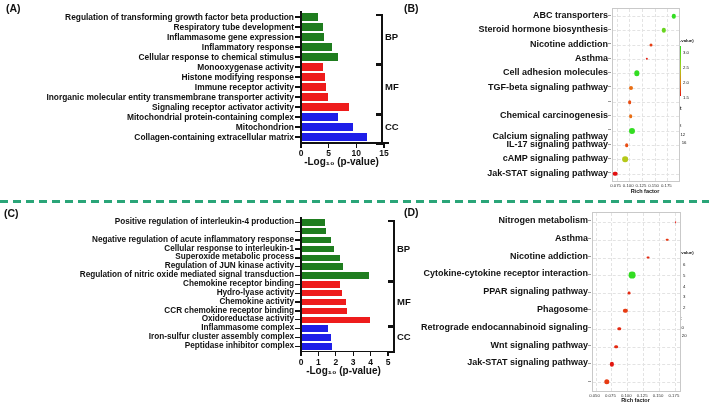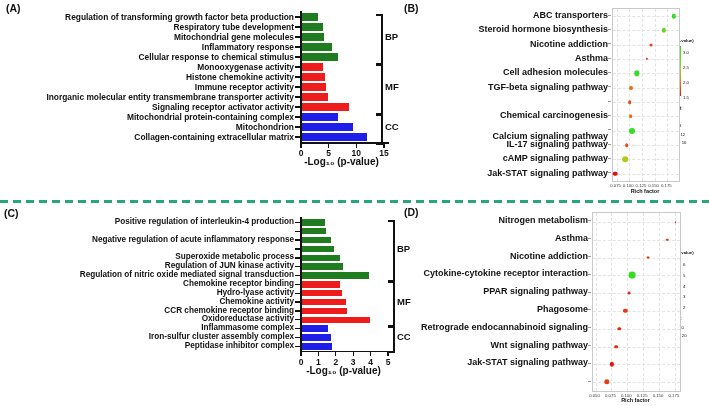--- a/index.html
+++ b/index.html
@@ -49,33 +49,33 @@
 <div class="figure">
   <div class="panel-label" id="panelA-label">(A)</div>
   <div class="go-chart" id="chartA">
     <div class="xaxis-label" style="left: 260px; width: 163px; top: 150px;">-Log₁₀ (p-value)</div>
   <div class="cat-label" style="right: 118px; top: 6px; line-height: 10px; font-size: 8.4px;">Regulation of transforming growth factor beta production</div>
       <div class="row-tick" style="left: 295px; width: 5px; top: 10.3px;"></div>
       <div class="bar" style="left: 301px; top: 7.4px; height: 7.2px; width: 16.6px; background: rgb(31, 125, 31);"></div>
       <div class="cat-label" style="right: 118px; top: 16px; line-height: 10px; font-size: 8.4px;">Respiratory tube development</div>
       <div class="row-tick" style="left: 295px; width: 5px; top: 20.3px;"></div>
       <div class="bar" style="left: 301px; top: 17.4px; height: 7.2px; width: 22.1333px; background: rgb(31, 125, 31);"></div>
-      <div class="cat-label" style="right: 118px; top: 26px; line-height: 10px; font-size: 8.4px;">Mitochondrial gene molecules</div>
+      <div class="cat-label" style="right: 118px; top: 26px; line-height: 10px; font-size: 8.4px;">Inflammasome gene expression</div>
       <div class="row-tick" style="left: 295px; width: 5px; top: 30.3px;"></div>
       <div class="bar" style="left: 301px; top: 27.4px; height: 7.2px; width: 22.6867px; background: rgb(31, 125, 31);"></div>
       <div class="cat-label" style="right: 118px; top: 36px; line-height: 10px; font-size: 8.4px;">Inflammatory response</div>
       <div class="row-tick" style="left: 295px; width: 5px; top: 40.3px;"></div>
       <div class="bar" style="left: 301px; top: 37.4px; height: 7.2px; width: 30.9867px; background: rgb(31, 125, 31);"></div>
       <div class="cat-label" style="right: 118px; top: 46px; line-height: 10px; font-size: 8.4px;">Cellular response to chemical stimulus</div>
       <div class="row-tick" style="left: 295px; width: 5px; top: 50.3px;"></div>
       <div class="bar" style="left: 301px; top: 47.4px; height: 7.2px; width: 36.52px; background: rgb(31, 125, 31);"></div>
       <div class="cat-label" style="right: 118px; top: 56px; line-height: 10px; font-size: 8.4px;">Monooxygenase activity</div>
       <div class="row-tick" style="left: 295px; width: 5px; top: 60.3px;"></div>
       <div class="bar" style="left: 301px; top: 57.4px; height: 7.2px; width: 21.58px; background: rgb(238, 28, 28);"></div>
-      <div class="cat-label" style="right: 118px; top: 66px; line-height: 10px; font-size: 8.4px;">Histone chemokine activity</div>
+      <div class="cat-label" style="right: 118px; top: 66px; line-height: 10px; font-size: 8.4px;">Histone modifying response</div>
       <div class="row-tick" style="left: 295px; width: 5px; top: 70.3px;"></div>
       <div class="bar" style="left: 301px; top: 67.4px; height: 7.2px; width: 23.7933px; background: rgb(238, 28, 28);"></div>
       <div class="cat-label" style="right: 118px; top: 76px; line-height: 10px; font-size: 8.4px;">Immune receptor activity</div>
       <div class="row-tick" style="left: 295px; width: 5px; top: 80.3px;"></div>
       <div class="bar" style="left: 301px; top: 77.4px; height: 7.2px; width: 25.4533px; background: rgb(238, 28, 28);"></div>
       <div class="cat-label" style="right: 118px; top: 86px; line-height: 10px; font-size: 8.4px;">Inorganic molecular entity transmembrane transporter activity</div>
       <div class="row-tick" style="left: 295px; width: 5px; top: 90.3px;"></div>
       <div class="bar" style="left: 301px; top: 87.4px; height: 7.2px; width: 27.1133px; background: rgb(238, 28, 28);"></div>
       <div class="cat-label" style="right: 118px; top: 96px; line-height: 10px; font-size: 8.4px;">Signaling receptor activator activity</div>
       <div class="row-tick" style="left: 295px; width: 5px; top: 100.3px;"></div>
@@ -206,20 +206,21 @@
   <div class="go-chart" id="chartC">
     <div class="xaxis-label" style="left: 260px; width: 167px; top: 152.75px;">-Log₁₀ (p-value)</div>
   <div class="cat-label" style="right: 118px; top: 6px; line-height: 8.85px; font-size: 8.2px;">Positive regulation of interleukin-4 production</div>
       <div class="row-tick" style="left: 295px; width: 5px; top: 9.725px;"></div>
       <div class="bar" style="left: 301px; top: 7.225px; height: 6.4px; width: 24.36px; background: rgb(31, 125, 31);"></div>
       <div class="row-tick" style="left: 295px; width: 5px; top: 18.575px;"></div>
       <div class="bar" style="left: 301px; top: 16.075px; height: 6.4px; width: 25.23px; background: rgb(31, 125, 31);"></div>
       <div class="cat-label" style="right: 118px; top: 23.7px; line-height: 8.85px; font-size: 8.2px;">Negative regulation of acute inflammatory response</div>
       <div class="row-tick" style="left: 295px; width: 5px; top: 27.425px;"></div>
       <div class="bar" style="left: 301px; top: 24.925px; height: 6.4px; width: 30.45px; background: rgb(31, 125, 31);"></div>
+      <div class="cat-label" style="right: 118px; top: 32.55px; line-height: 8.85px; font-size: 8.2px;">Cellular response to interleukin-1</div>
       <div class="row-tick" style="left: 295px; width: 5px; top: 36.275px;"></div>
       <div class="bar" style="left: 301px; top: 33.775px; height: 6.4px; width: 33.06px; background: rgb(31, 125, 31);"></div>
       <div class="cat-label" style="right: 118px; top: 41.4px; line-height: 8.85px; font-size: 8.2px;">Superoxide metabolic process</div>
       <div class="row-tick" style="left: 295px; width: 5px; top: 45.125px;"></div>
       <div class="bar" style="left: 301px; top: 42.625px; height: 6.4px; width: 39.15px; background: rgb(31, 125, 31);"></div>
       <div class="cat-label" style="right: 118px; top: 50.25px; line-height: 8.85px; font-size: 8.2px;">Regulation of JUN kinase activity</div>
       <div class="row-tick" style="left: 295px; width: 5px; top: 53.975px;"></div>
       <div class="bar" style="left: 301px; top: 51.475px; height: 6.4px; width: 41.76px; background: rgb(31, 125, 31);"></div>
       <div class="cat-label" style="right: 118px; top: 59.1px; line-height: 8.85px; font-size: 8.2px;">Regulation of nitric oxide mediated signal transduction</div>
       <div class="row-tick" style="left: 295px; width: 5px; top: 62.825px;"></div>

